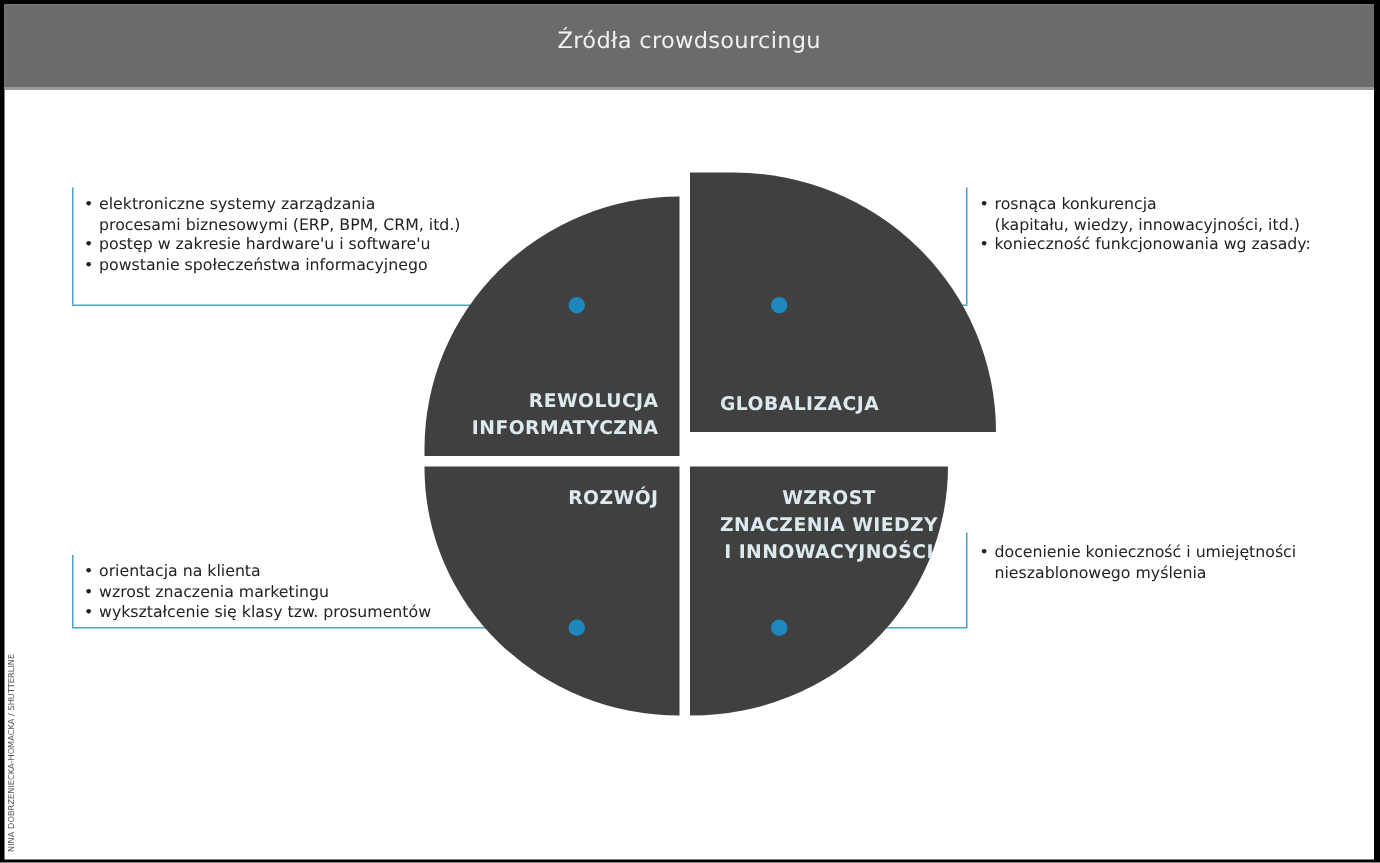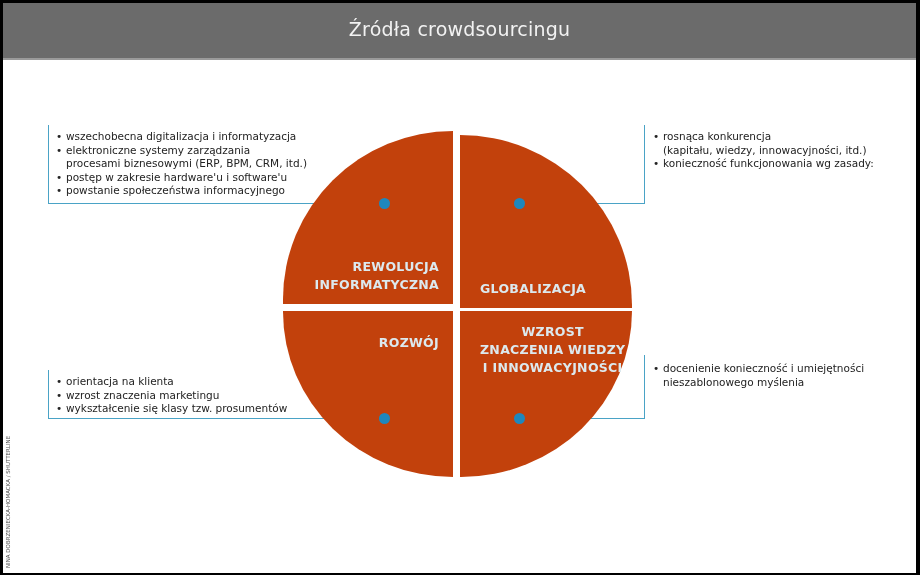--- a/index.html
+++ b/index.html
@@ -1,28 +1,28 @@
 <!DOCTYPE html>
 <html><head>
 <meta charset="utf-8">
 <style>
   html,body{margin:0;padding:0;}
   body{width:920px;height:575px;background:#000;position:relative;overflow:hidden;font-family:"DejaVu Sans",sans-serif;}
   .frame{position:absolute;left:3px;top:3px;width:913px;height:570px;background:#fff;}
   .header{position:absolute;left:0;top:0;width:913px;height:55px;background:#6b6b6b;border-bottom:2px solid #9a9a9a;}
-  .header-title{position:absolute;left:0;right:0;top:15px;text-align:center;color:#f2f2f2;font-size:19px;letter-spacing:0.2px;}
-  .quad{position:absolute;background:#c2410c;}
+  .header-title{position:absolute;left:0;right:0;top:15px;text-align:center;color:#f2f2f2;font-size:15px;letter-spacing:0.2px;}
+  .quad{position:absolute;background:#404040;}
   .q-tl{left:280px;top:128px;width:170px;height:173px;border-top-left-radius:175px 173px;}
-  .q-tr{left:457px;top:132px;width:172px;height:173px;border-top-right-radius:175px 173px;}
+  .q-tr{left:457px;top:112px;width:172px;height:173px;border-top-right-radius:175px 173px;padding-left:32px;}
   .q-bl{left:280px;top:308px;width:170px;height:166px;border-bottom-left-radius:175px 170px;}
   .q-br{left:457px;top:308px;width:172px;height:166px;border-bottom-right-radius:175px 170px;text-align:center;}
   .qlabel{position:absolute;color:#dce9ee;font-weight:bold;font-size:12.5px;line-height:18px;letter-spacing:0.3px;}
   .ql-tl{right:14px;top:127px;text-align:right;}
   .ql-tr{left:20px;top:145px;}
-  .ql-bl{right:14px;top:23px;text-align:center;}
+  .ql-bl{right:14px;top:12px;text-align:center;}
   .ql-br{left:20px;top:12px;}
   .dot{position:absolute;width:11px;height:11px;border-radius:50%;background:#1e87bd;}
   .hline{position:absolute;height:1px;background:#4aa3c6;}
   .vline{position:absolute;width:1px;background:#4aa3c6;}
   .box{position:absolute;font-size:10.5px;line-height:13.5px;color:#222;}
   .box ul{margin:0;padding:0;list-style:none;}
   .box li{position:relative;padding-left:10px;}
   .box li::before{content:"•";position:absolute;left:0;top:0;}
   .credit{position:absolute;left:2px;top:445px;width:120px;height:8px;transform-origin:0 0;transform:rotate(-90deg) translate(-120px,0);font-size:5.5px;color:#555;white-space:nowrap;}
   .source{position:absolute;right:16px;top:575px;font-size:11px;font-style:italic;color:#222;}
@@ -68,21 +68,20 @@
     </div>
   </div>
 
   <div class="dot" style="left:376px;top:195px;"></div>
   <div class="dot" style="left:511px;top:195px;"></div>
   <div class="dot" style="left:376px;top:410px;"></div>
   <div class="dot" style="left:511px;top:410px;"></div>
 
   <div class="box" style="left:53px;top:127px;width:290px;">
     <ul>
-      <li>wszechobecna digitalizacja i informatyzacja</li>
       <li>elektroniczne systemy zarządzania</li>
       <li class="cont">procesami biznesowymi (ERP, BPM, CRM, itd.)</li>
       <li>postęp w zakresie hardware'u i software'u</li>
       <li>powstanie społeczeństwa informacyjnego</li>
     </ul>
   </div>
   <div class="box" style="left:650px;top:127px;width:260px;">
     <ul>
       <li>rosnąca konkurencja</li>
       <li class="cont">(kapitału, wiedzy, innowacyjności, itd.)</li>

